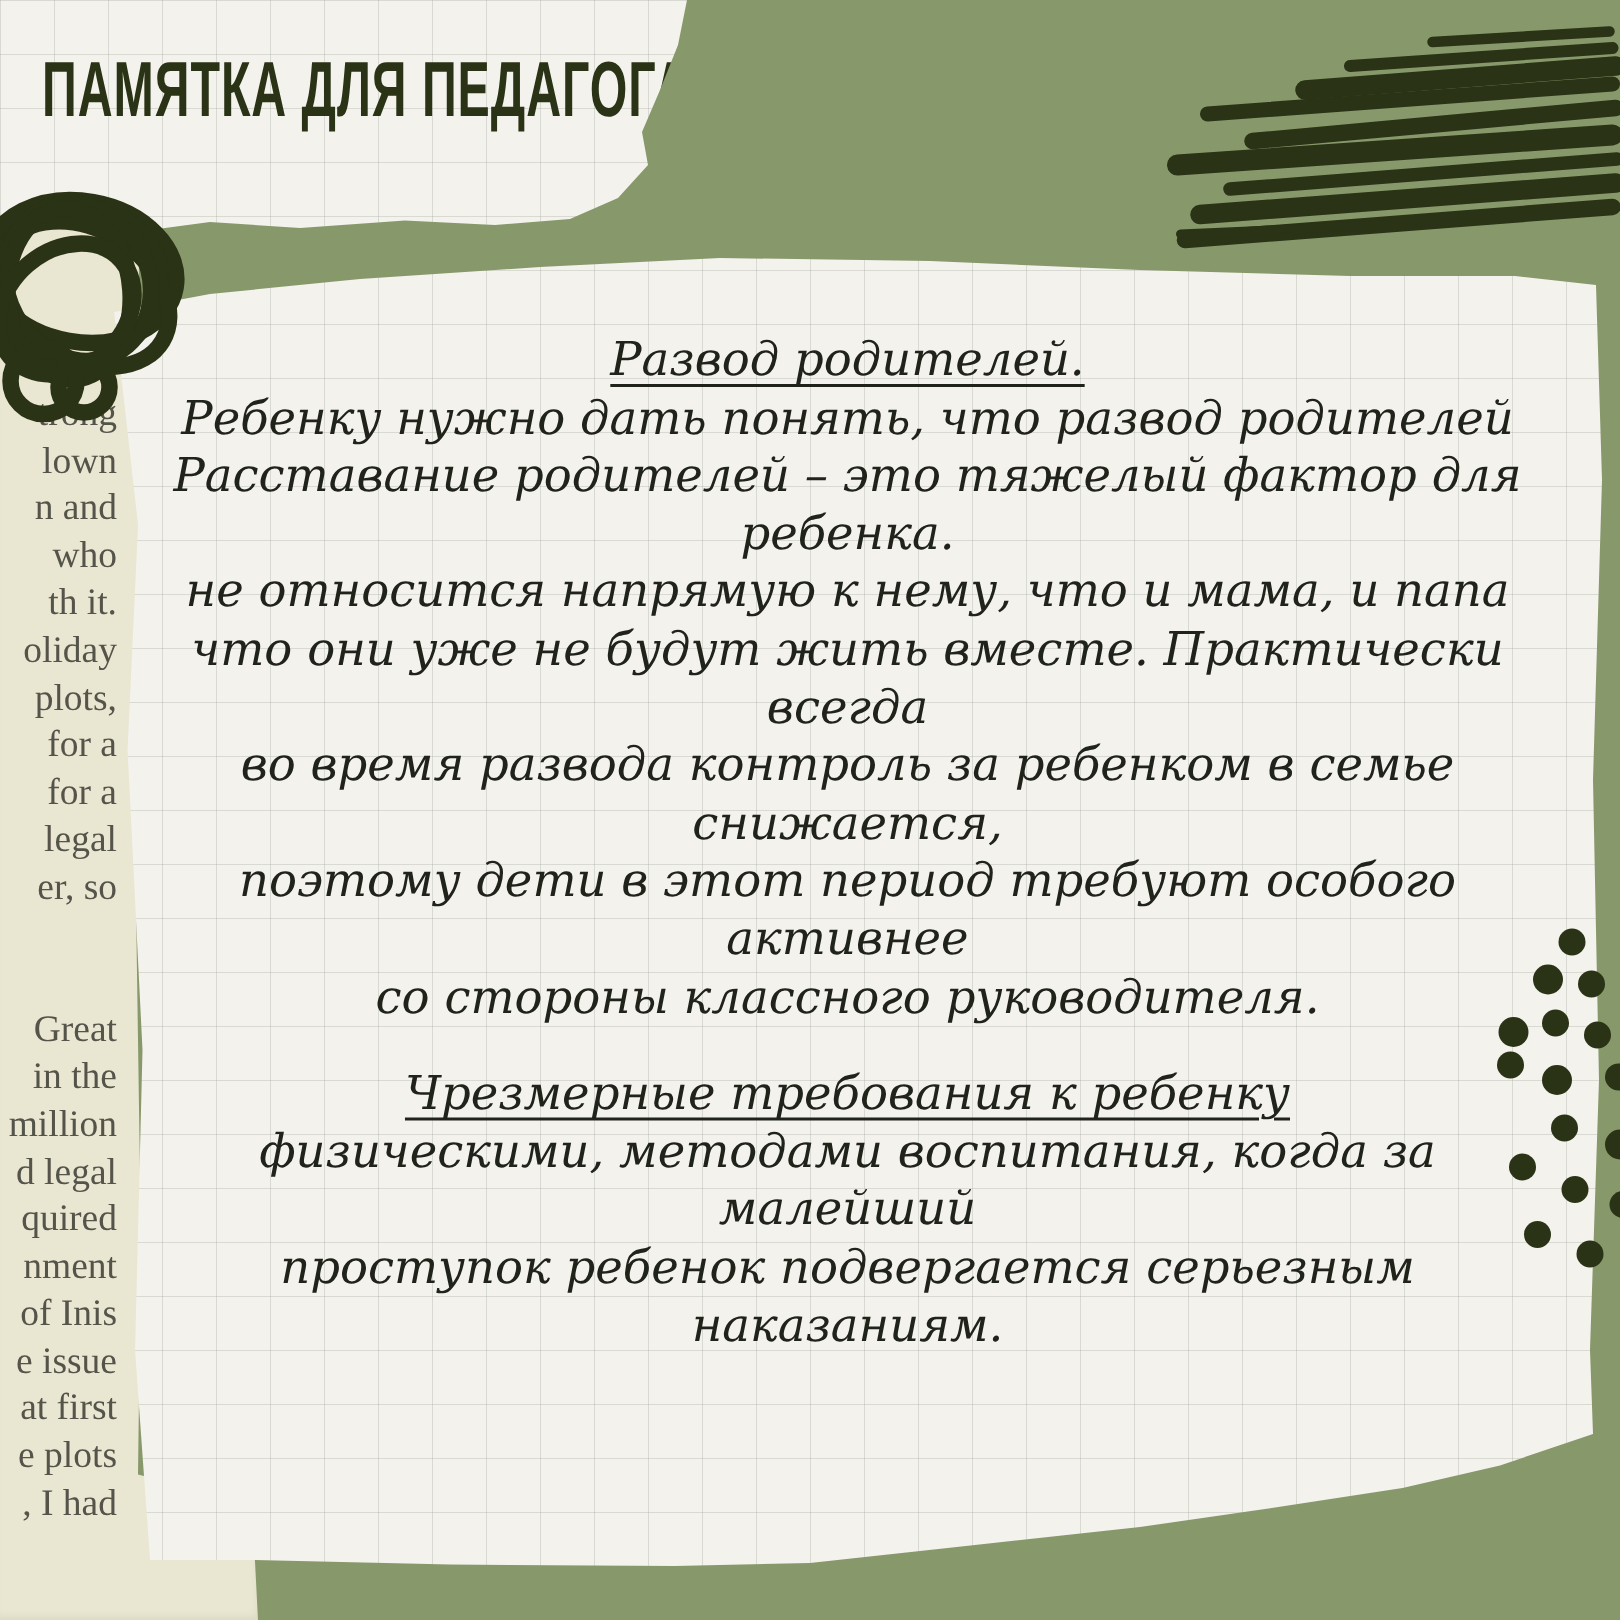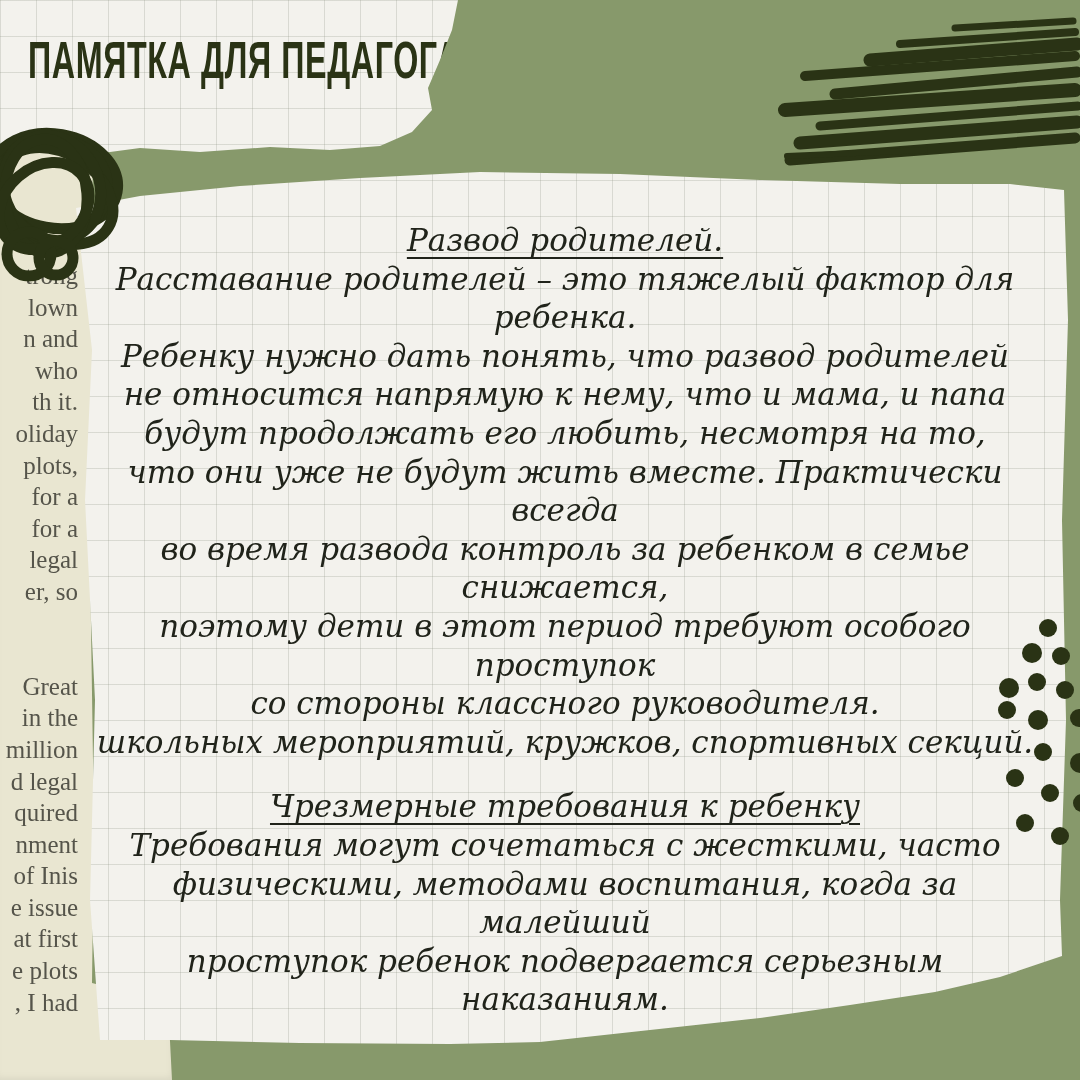--- a/index.html
+++ b/index.html
@@ -156,34 +156,31 @@
       <circle cx="87" cy="195" r="9"></circle>
       <circle cx="30" cy="215" r="9"></circle>
       <circle cx="65" cy="228" r="9"></circle>
     </g>
   </svg>
 
   <div class="memo-text">
     <div class="memo-line">
       <span class="memo-title">Развод родителей.</span>
     </div>
+    <div class="memo-line">Ребенку нужно дать понять, что развод родителей</div>
     <div class="memo-line">Расставание родителей – это тяжелый фактор для ребенка.</div>
-    <div class="memo-line">Ребенку нужно дать понять, что развод родителей</div>
     <div class="memo-line">не относится напрямую к нему, что и мама, и папа</div>
-    <div class="memo-line">будут продолжать его любить, несмотря на то,</div>
     <div class="memo-line">что они уже не будут жить вместе. Практически всегда</div>
     <div class="memo-line">во время развода контроль за ребенком в семье снижается,</div>
-    <div class="memo-line">поэтому дети в этот период требуют особого проступок</div>
+    <div class="memo-line">поэтому дети в этот период требуют особого активнее</div>
     <div class="memo-line">со стороны классного руководителя.</div>
-    <div class="memo-line">школьных мероприятий, кружков, спортивных секций.</div>
 
     <div class="section-gap"></div>
 
     <div class="memo-line">
       <span class="memo-title">Чрезмерные требования к ребенку</span>
     </div>
-    <div class="memo-line">Требования могут сочетаться с жесткими, часто</div>
     <div class="memo-line">физическими, методами воспитания, когда за малейший</div>
     <div class="memo-line">проступок ребенок подвергается серьезным наказаниям.</div>
 
   </div>
 
 </div>
 
 </body></html>

